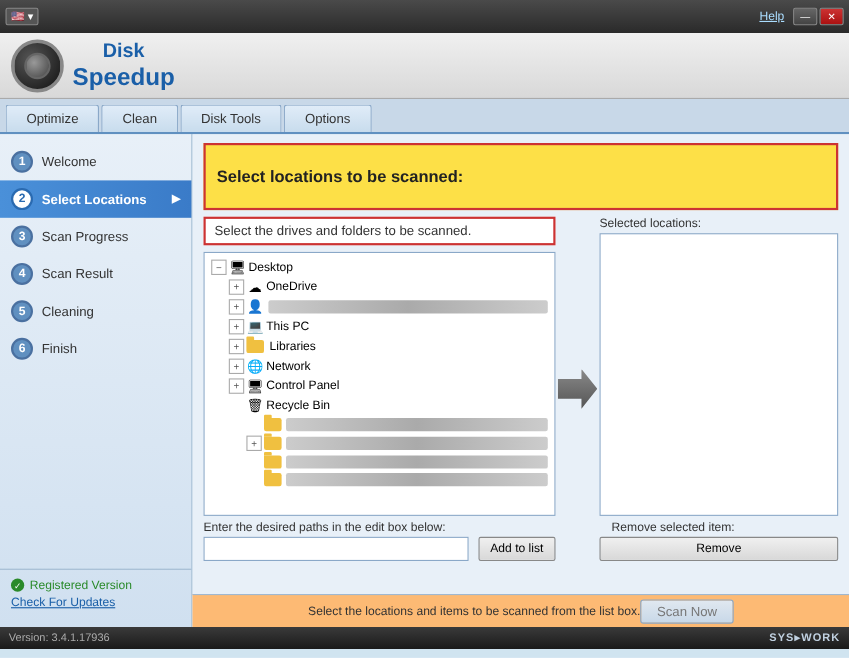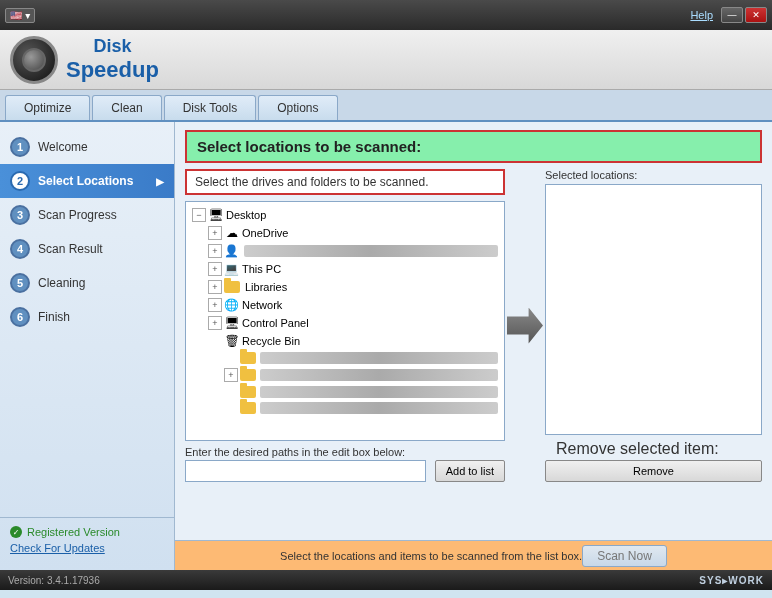--- a/index.html
+++ b/index.html
@@ -228,22 +228,22 @@
       background: #e8f0f8;
       display: flex;
       flex-direction: column;
     }
     .content-inner {
       flex: 1;
       padding: 8px 10px;
     }
     .page-title-box {
       border: 2px solid #cc3333;
-      background: #86efac;
-      padding: 6px 10px;
+      background: #fde047;
+      padding: 20px 10px;
       margin-bottom: 6px;
       display: inline-block;
       width: 100%;
     }
     .page-title-text {
       font-size: 15px;
       font-weight: bold;
       color: #222;
     }
     .section-instruction {
@@ -365,21 +365,21 @@
       height: 22px;
       padding: 0 10px;
       background: linear-gradient(to bottom, #f0f0f0, #d8d8d8);
       border: 1px solid #888;
       border-radius: 2px;
       font-size: 11px;
       cursor: pointer;
     }
 
     .remove-label {
-      font-size: 16px;
+      font-size: 11px;
       color: #333;
       margin-bottom: 2px;
       margin-top: 5px;
       padding-left: 11px;
     }
     .remove-btn {
       height: 22px;
       padding: 0 14px;
       background: linear-gradient(to bottom, #f0f0f0, #d8d8d8);
       border: 1px solid #888;

